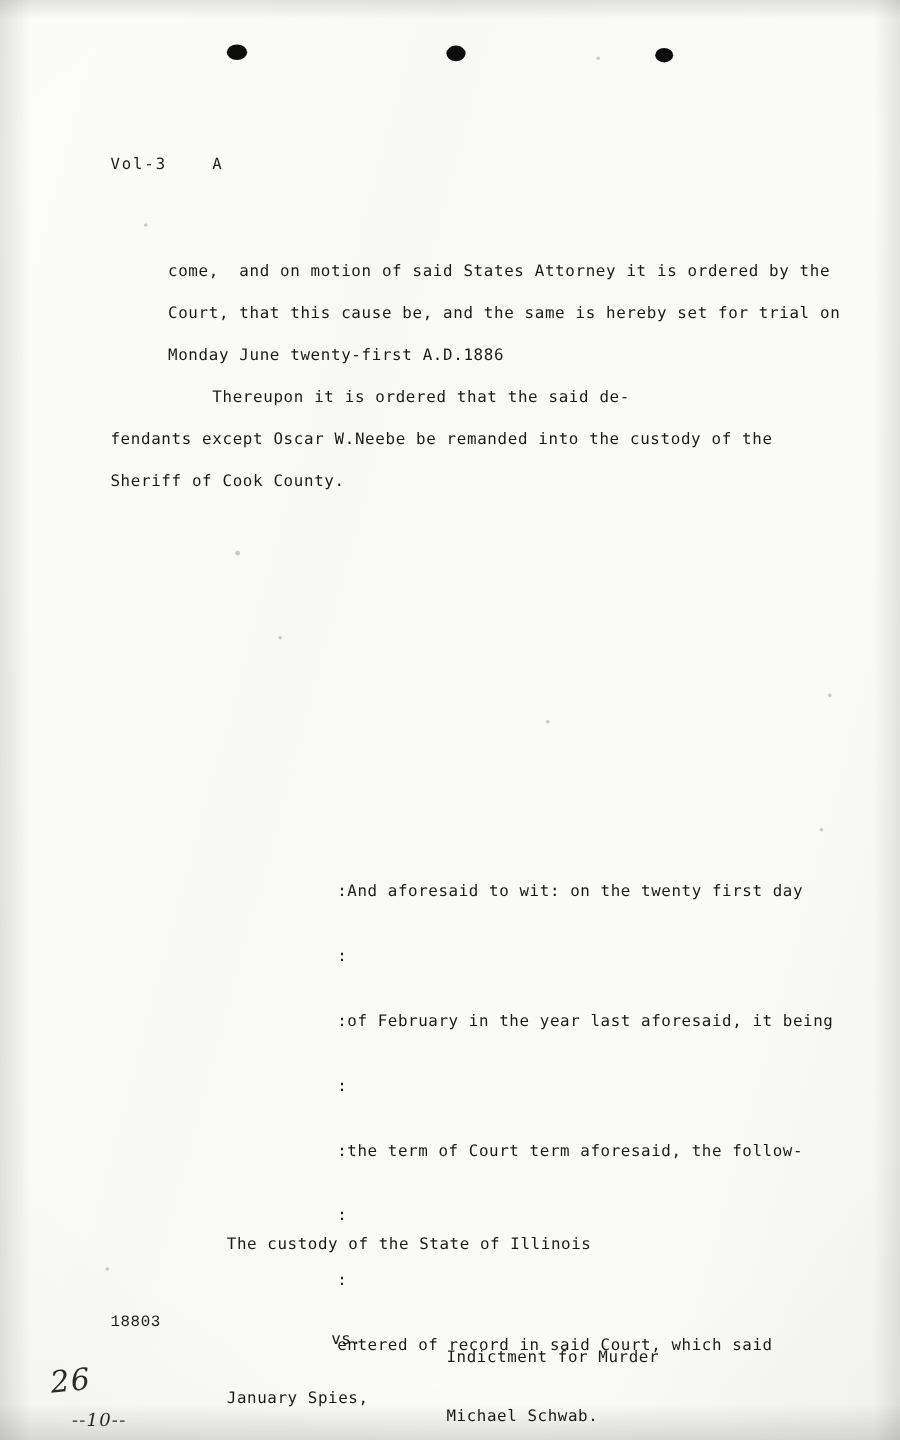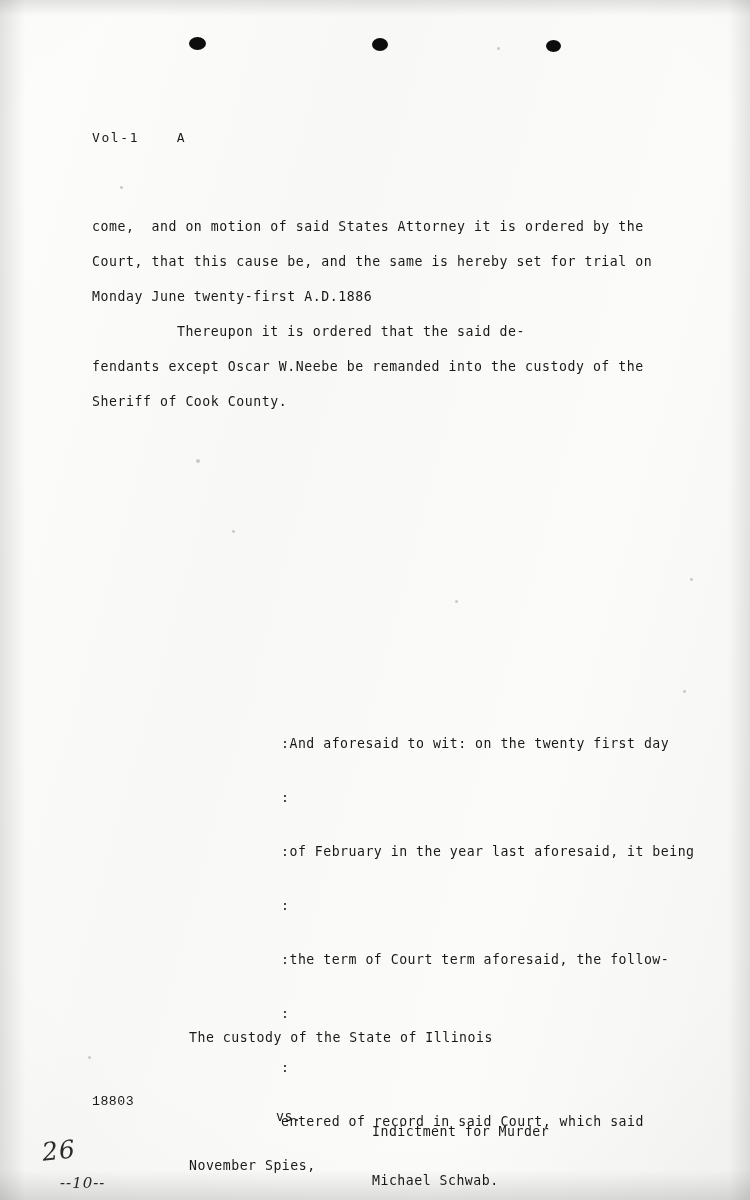--- a/index.html
+++ b/index.html
@@ -80,21 +80,21 @@
   }
 
   .body-block {
     position: absolute;
     left: 92px;
     font-size: 13.2px;
     line-height: 35px;
     letter-spacing: 0.55px;
     white-space: pre;
   }
-  #para-one { top: 209px; }
+  #para-one { top: 209px; margin-left: 48px; }
   #para-two { top: 314px; }
 
   .bracket-block {
     position: absolute;
     left: 281px;
     top: 699px;
     font-size: 13.2px;
     line-height: 18px;
     letter-spacing: 0.5px;
     white-space: pre;
@@ -172,21 +172,21 @@
 <body>
 
 <div class="page">
 
   <div class="paper-tone"></div>
 
   <div class="hole h1"></div>
   <div class="hole h2"></div>
   <div class="hole h3"></div>
 
-  <div class="tw" id="vol-line">Vol-1    A</div>
+  <div class="tw" id="vol-line">Vol-3    A</div>
 
   <div class="body-block" id="para-one">come,  and on motion of said States Attorney it is ordered by the
 Court, that this cause be, and the same is hereby set for trial on
 Monday June twenty-first A.D.1886</div>
 
   <div class="body-block" id="para-two">          Thereupon it is ordered that the said de-
 fendants except Oscar W.Neebe be remanded into the custody of the
 Sheriff of Cook County.</div>
 
   <div class="bracket-block">
@@ -207,21 +207,21 @@
   <div class="caption">
     <div class="row">
       <span class="col-left">The custody of the State of Illinois</span>
     </div>
     <div class="row">
       <span class="col-num">18803</span>
       <span class="col-mid" style="font-weight:normal;">vs.</span>
       <span class="col-right">Indictment for Murder</span>
     </div>
     <div class="row">
-      <span class="col-left">November Spies,</span>
+      <span class="col-left">January Spies,</span>
       <span class="col-right">Michael Schwab.</span>
     </div>
     
     
     
   </div>
 
   <div class="handwritten" id="page-number-hand">26</div>
   <div class="handwritten" id="page-number-foot">--10--</div>
 

